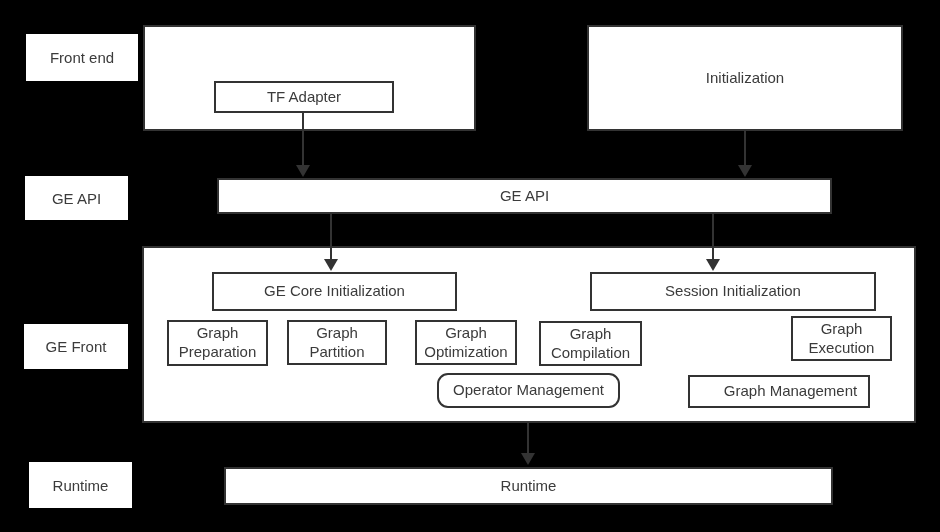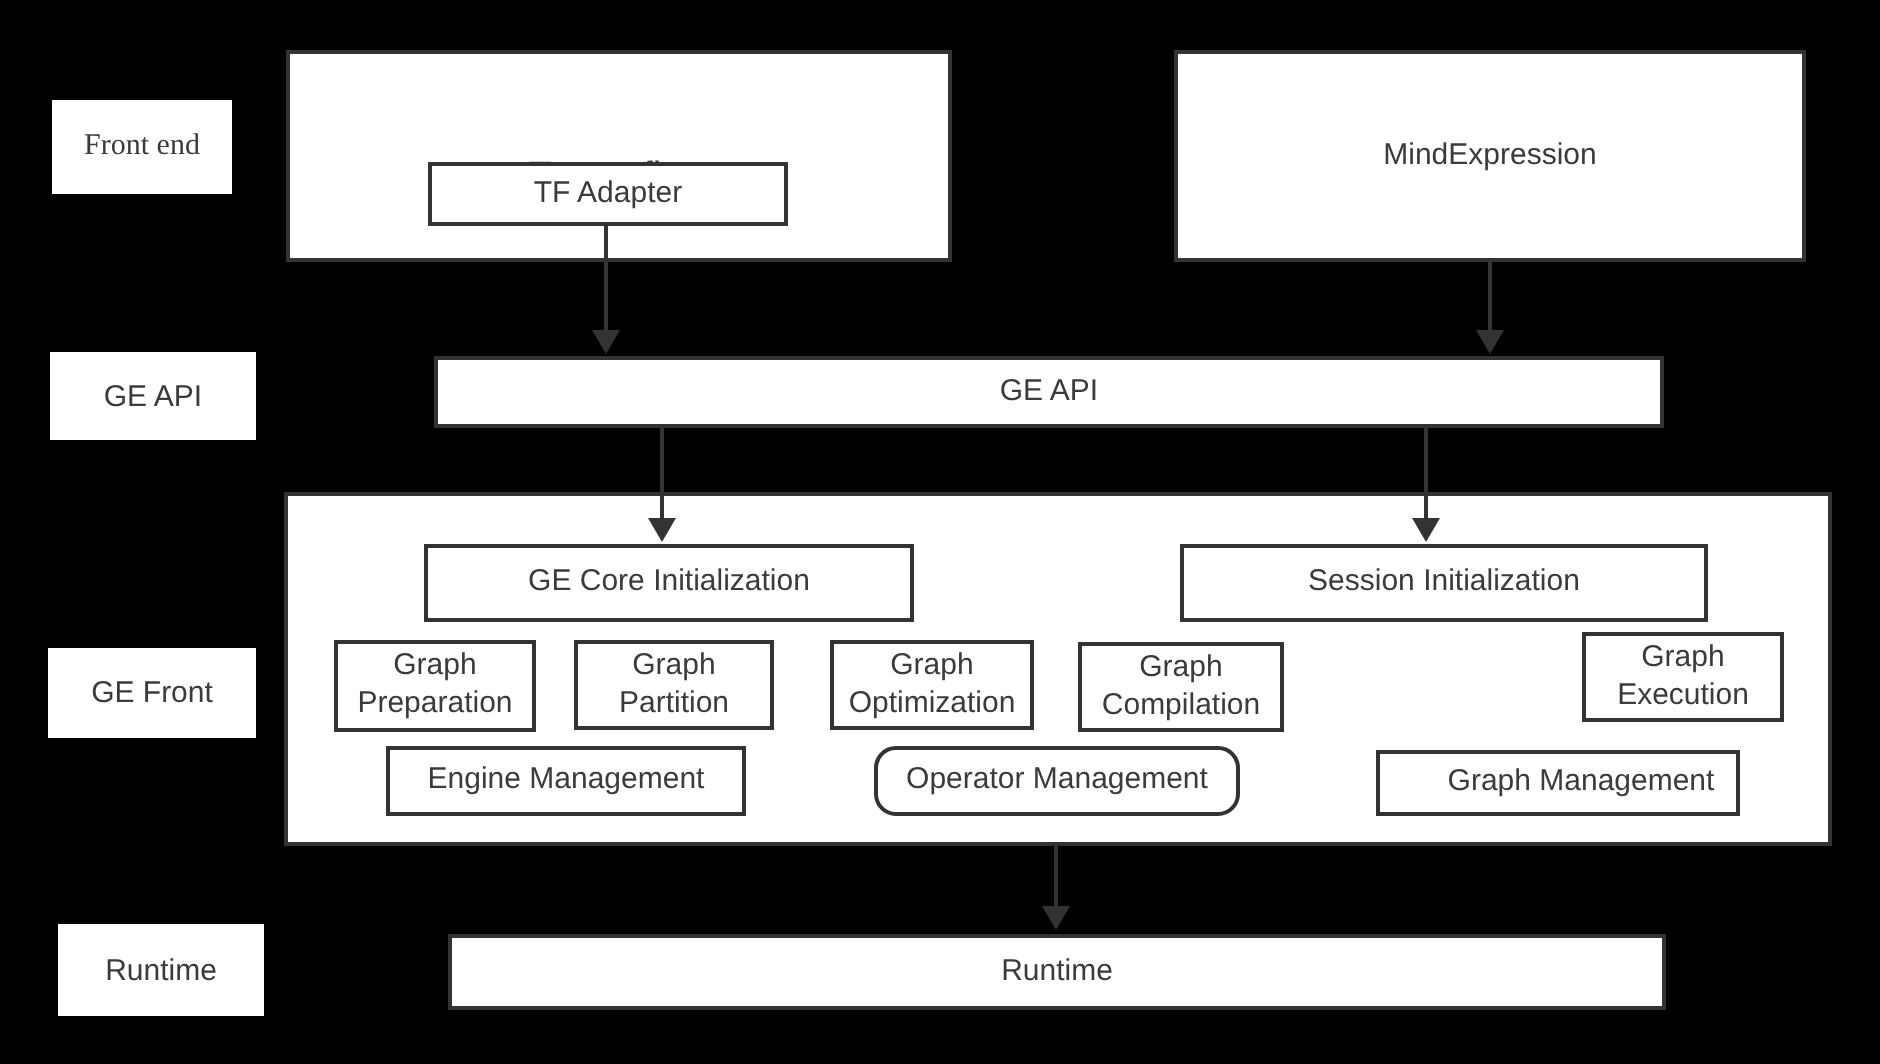--- a/index.html
+++ b/index.html
@@ -43,77 +43,74 @@
     border-left: 7px solid transparent;
     border-right: 7px solid transparent;
     border-top: 12px solid var(--arrow);
   }
 </style>
 </head>
 <body>
 
 <div id="stage">
 
-  <div class="abs label" style="left:26px; top:50px; width:90px; height:47px;font-family:Liberation Serif, serif;">
+  <div class="abs label" style="left:26px; top:34px; width:112px; height:47px;">
     <span>Front end</span>
   </div>
   <div class="abs label" style="left:25px; top:176px; width:103px; height:44px;">
     <span>GE API</span>
   </div>
   <div class="abs label" style="left:24px; top:324px; width:104px; height:45px;">
     <span>GE Front</span>
   </div>
   <div class="abs label" style="left:29px; top:462px; width:103px; height:46px;">
     <span>Runtime</span>
   </div>
 
   <div class="abs container-box" style="left:143px; top:25px; width:333px; height:106px;">
     <div class="abs" style="left:0; right:0; top:27px; text-align:center; font-size:19px;margin-top:24px;">Tensorflow</div>
     <div class="abs box" style="left:69px; top:54px; width:180px; height:32px;">
       <span>TF Adapter</span>
     </div>
   </div>
 
   <div class="abs box" style="left:587px; top:25px; width:316px; height:106px;">
-    <span>MindExpression</span>
+    <span>Initialization</span>
   </div>
 
   <div class="abs box" style="left:217px; top:178px; width:615px; height:36px;">
     <span>GE API</span>
   </div>
 
   <div class="abs container-box" style="left:142px; top:246px; width:774px; height:177px;">
 
     <div class="abs box" style="left:68px; top:24px; width:245px; height:39px;">
       <span>GE Core Initialization</span>
     </div>
 
-    <div class="abs box" style="left:446px; top:24px; width:264px; height:39px;">
+    <div class="abs box" style="left:446px; top:24px; width:286px; height:39px;">
       <span>Session Initialization</span>
     </div>
 
     <div class="abs box" style="left:23px; top:72px; width:101px; height:46px;">
       <span>Graph Preparation</span>
     </div>
     <div class="abs box" style="left:143px; top:72px; width:100px; height:45px;">
       <span>Graph Partition</span>
     </div>
     <div class="abs box" style="left:271px; top:72px; width:102px; height:45px;">
       <span>Graph Optimization</span>
     </div>
     <div class="abs box" style="left:395px; top:73px; width:103px; height:45px;">
       <span>Graph Compilation</span>
     </div>
     <div class="abs box" style="left:647px; top:68px; width:101px; height:45px;">
       <span>Graph Execution</span>
     </div>
 
-    <div class="abs box" style="left:49px; top:125px; width:180px; height:35px;">
-      <span>Engine Management</span>
-    </div>
     <div class="abs box" style="left:293px; top:125px; width:183px; height:35px;border-radius:11px;">
       <span>Operator Management</span>
     </div>
     <div class="abs box" style="left:544px; top:127px; width:182px; height:33px;padding-left:23px;">
       <span>Graph Management</span>
     </div>
   </div>
 
   <div class="abs box" style="left:224px; top:467px; width:609px; height:38px;">
     <span>Runtime</span>

